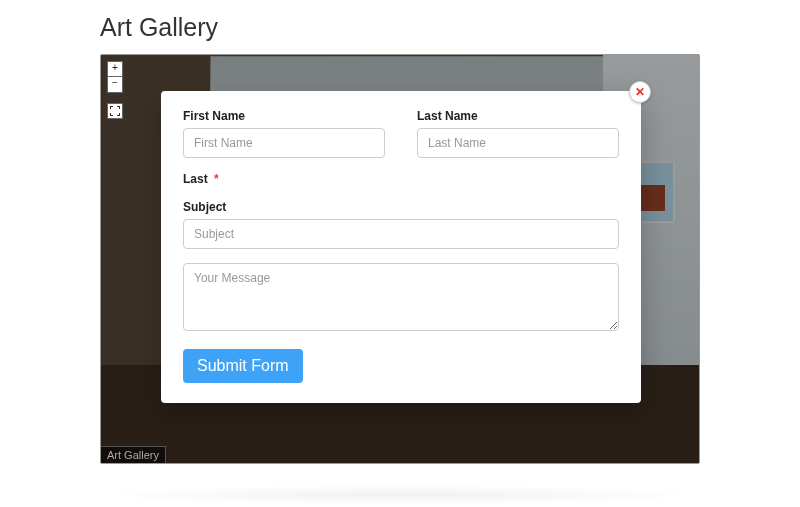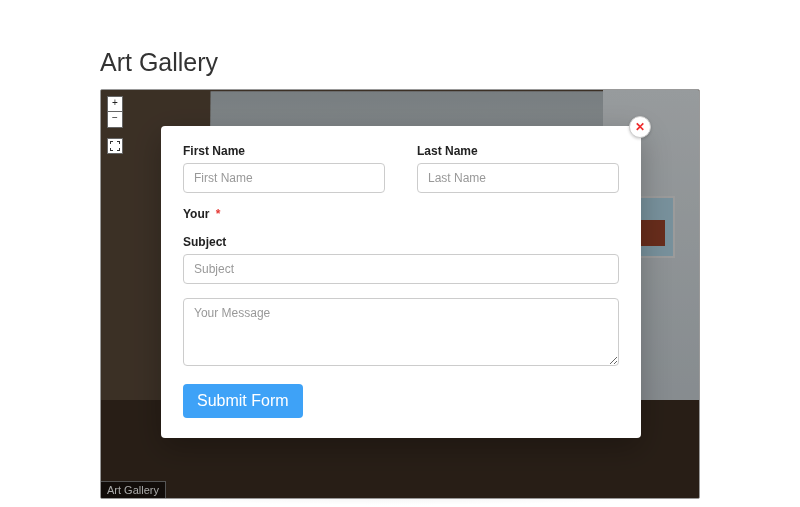--- a/index.html
+++ b/index.html
@@ -5,21 +5,21 @@
   * { box-sizing: border-box; margin: 0; padding: 0; }
   body {
     font-family: -apple-system, BlinkMacSystemFont, "Segoe UI", Helvetica, Arial, sans-serif;
     background: #ffffff;
     width: 800px;
     height: 507px;
     overflow: hidden;
     position: relative;
   }
   .page {
-    padding: 48px 100px 0 100px;
+    padding: 13px 100px 0 100px;
   }
   .page-title {
     font-size: 25px;
     font-weight: 400;
     color: #333;
     margin-bottom: 12px;
   }
   .viewer-frame {
     width: 600px;
     height: 410px;
@@ -196,21 +196,21 @@
           <input type="text" placeholder="First Name" style="">
         </div>
         <div class="form-group">
           <label>Last Name</label>
           <input type="text" placeholder="Last Name" style="">
         </div>
       </div>
 
       <div class="form-group full">
         <label>
-          <span>Your</span>
+          <span>Last</span>
           <span class="req">*</span>
         </label>
       </div>
 
       <div class="form-group full">
         <label>Subject</label>
         <input type="text" placeholder="Subject" style="">
       </div>
 
       <div class="form-group full">

